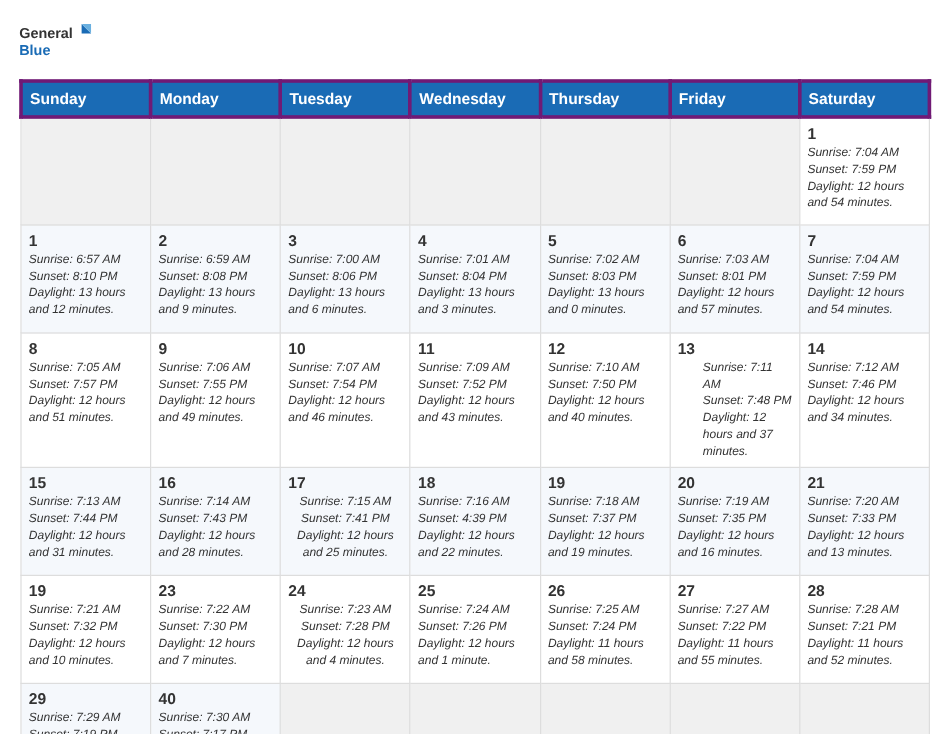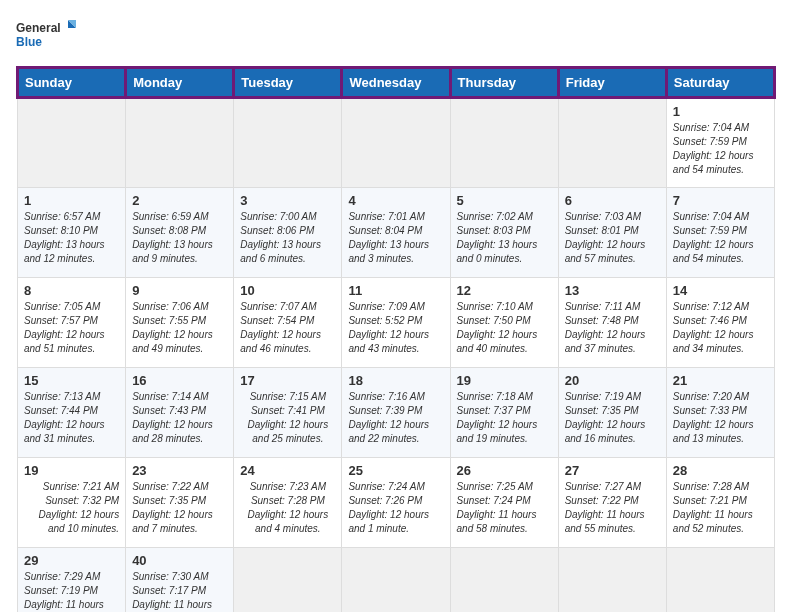--- a/index.html
+++ b/index.html
@@ -179,32 +179,32 @@
         </td>
         <td>
           <span class="day-num">10</span>
           <div class="day-info" style="white-space: pre-line;">Sunrise: 7:07 AM
 Sunset: 7:54 PM
 Daylight: 12 hours and 46 minutes.</div>
         </td>
         <td>
           <span class="day-num">11</span>
           <div class="day-info" style="white-space: pre-line;">Sunrise: 7:09 AM
-Sunset: 5:52 PM
+Sunset: 7:52 PM
 Daylight: 12 hours and 43 minutes.</div>
         </td>
         <td>
           <span class="day-num">12</span>
           <div class="day-info" style="white-space: pre-line;">Sunrise: 7:10 AM
 Sunset: 7:50 PM
 Daylight: 12 hours and 40 minutes.</div>
         </td>
         <td>
           <span class="day-num">13</span>
-          <div class="day-info" style="white-space: pre-line;">Sunrise: 7:11 AM
+          <div class="day-info" style="white-space: pre-line; margin-left: 21px;">Sunrise: 7:11 AM
 Sunset: 7:48 PM
 Daylight: 12 hours and 37 minutes.</div>
         </td>
         <td>
           <span class="day-num">14</span>
           <div class="day-info" style="white-space: pre-line;">Sunrise: 7:12 AM
 Sunset: 7:46 PM
 Daylight: 12 hours and 34 minutes.</div>
         </td>
       </tr>
@@ -223,21 +223,21 @@
         </td>
         <td>
           <span class="day-num">17</span>
           <div class="day-info" style="white-space: pre-line; text-align: center;">Sunrise: 7:15 AM
 Sunset: 7:41 PM
 Daylight: 12 hours and 25 minutes.</div>
         </td>
         <td>
           <span class="day-num">18</span>
           <div class="day-info" style="white-space: pre-line;">Sunrise: 7:16 AM
-Sunset: 7:39 PM
+Sunset: 4:39 PM
 Daylight: 12 hours and 22 minutes.</div>
         </td>
         <td>
           <span class="day-num">19</span>
           <div class="day-info" style="white-space: pre-line;">Sunrise: 7:18 AM
 Sunset: 7:37 PM
 Daylight: 12 hours and 19 minutes.</div>
         </td>
         <td>
           <span class="day-num">20</span>
@@ -248,28 +248,28 @@
         <td>
           <span class="day-num">21</span>
           <div class="day-info" style="white-space: pre-line;">Sunrise: 7:20 AM
 Sunset: 7:33 PM
 Daylight: 12 hours and 13 minutes.</div>
         </td>
       </tr>
       <tr>
         <td>
           <span class="day-num">19</span>
-          <div class="day-info" style="white-space: pre-line; text-align: right;">Sunrise: 7:21 AM
+          <div class="day-info" style="white-space: pre-line;">Sunrise: 7:21 AM
 Sunset: 7:32 PM
 Daylight: 12 hours and 10 minutes.</div>
         </td>
         <td>
           <span class="day-num">23</span>
           <div class="day-info" style="white-space: pre-line;">Sunrise: 7:22 AM
-Sunset: 7:35 PM
+Sunset: 7:30 PM
 Daylight: 12 hours and 7 minutes.</div>
         </td>
         <td>
           <span class="day-num">24</span>
           <div class="day-info" style="white-space: pre-line; text-align: center;">Sunrise: 7:23 AM
 Sunset: 7:28 PM
 Daylight: 12 hours and 4 minutes.</div>
         </td>
         <td>
           <span class="day-num">25</span>

